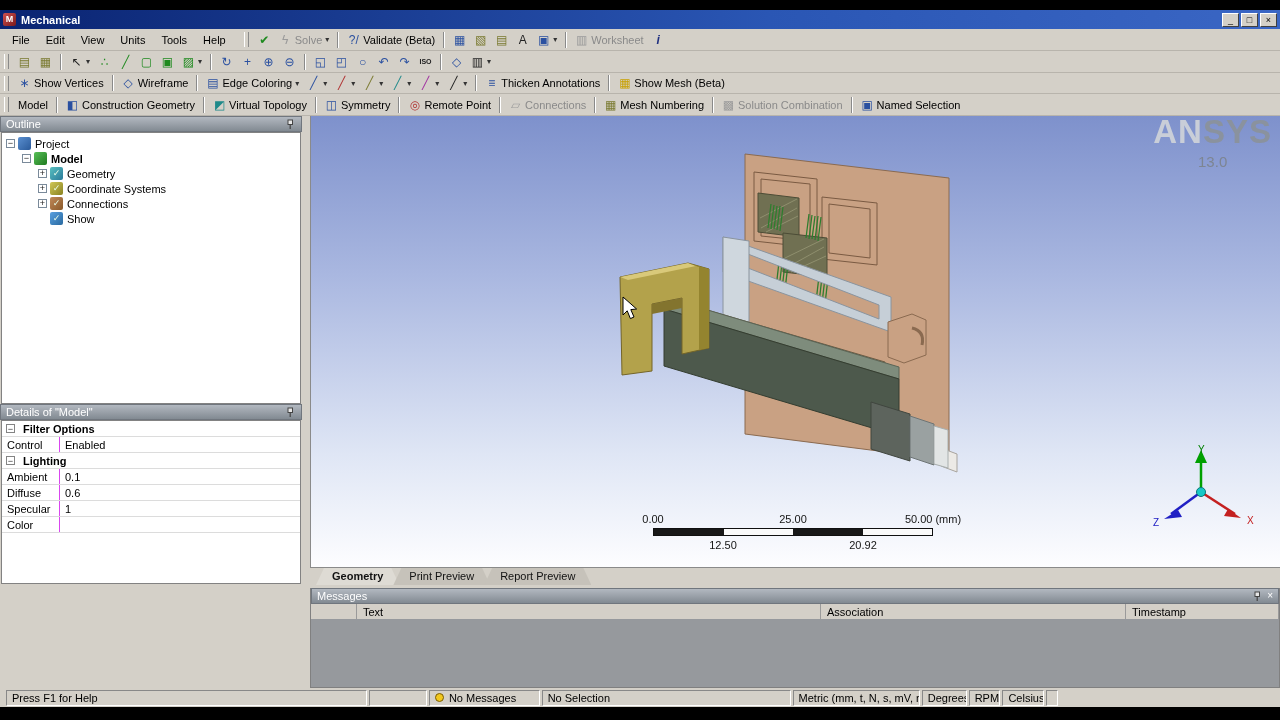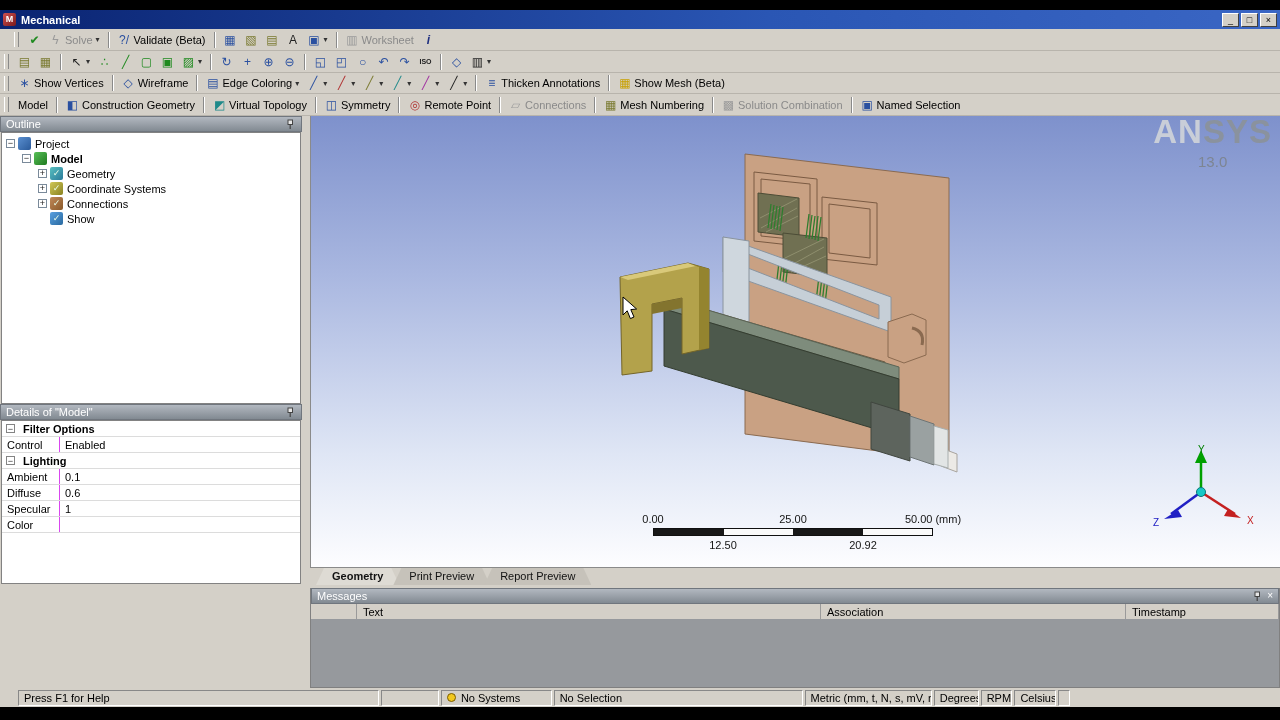--- a/index.html
+++ b/index.html
@@ -91,21 +91,21 @@
   .messages{flex:1;display:flex;flex-direction:column;border:1px solid #808080;border-top:none;margin-top:3px}
   .msg-cols{height:15px;display:flex;background:#d4d0c8}
   .msg-cols .cell{border-right:1px solid #9a9a9a;border-bottom:1px solid #9a9a9a;padding:8px 6px;display:flex;align-items:center;height:100%;overflow:hidden}
   .msg-cols .cell:nth-child(1){width:46px;min-width:46px}
   .msg-cols .cell:nth-child(2){width:464px;min-width:464px}
   .msg-cols .cell:nth-child(3){width:305px;min-width:305px}
   .msg-cols .cell:nth-child(4){flex:1}
   .msg-body{flex:1;background:#96999d}
 
   
-  .statusbar{position:absolute;left:16px;top:678px;width:1056px;height:19px;background:#d4d0c8;display:flex;align-items:center;padding:4px 1px}
+  .statusbar{position:absolute;left:4px;top:678px;width:1056px;height:19px;background:#d4d0c8;display:flex;align-items:center;padding:4px 1px}
   .sb{height:16px;border:1px solid;border-color:#888 #fff #fff #888;margin:0 1px;display:flex;align-items:center;padding:0 5px;white-space:nowrap;overflow:hidden}
   .sb-help{width:436px}.sb-gap{width:68px}.sb-msgs{width:132px}.sb-sel{width:300px}
   .sb-metric{width:152px}.sb-deg{width:52px}.sb-rpm{width:36px}.sb-cels{width:48px}.sb-end{flex:1}
   .msg-ico{width:9px;height:9px;min-width:9px;border-radius:50%;background:#f2c81e;border:1px solid #7a5c00;margin-right:5px}
 </style>
 </head>
 <body>
 
 <div class="screen">
   <div class="letterbox top"></div>
@@ -117,20 +117,29 @@
       <span class="app-icon">M</span>
       <span class="wtitle">Mechanical</span>
       <span class="winbtns">
         <span class="winbtn">_</span>
         <span class="winbtn">□</span>
         <span class="winbtn">×</span>
       </span>
     </div>
 
     <div class="menurow">
+      <div class="menus">
+
+      <span class="menu-item">File</span>
+          <span class="menu-item">Edit</span>
+          <span class="menu-item">View</span>
+          <span class="menu-item">Units</span>
+          <span class="menu-item">Tools</span>
+          <span class="menu-item">Help</span>
+        </div>
       <div class="tbar-inline">
 
       <span class="tb-item">
           <span class="tb-icon g-green">✔</span>
 
         </span>
           <span class="tb-item disabled">
           <span class="tb-icon g-yellow">ϟ</span>
           <span class="tb-label">Solve</span>
           <span class="tb-arrow">▾</span>
@@ -690,21 +699,21 @@
         </div>
 
       </div>
     </div>
 
     <div class="statusbar">
       <span class="sb sb-help">Press F1 for Help</span>
       <span class="sb sb-gap"></span>
       <span class="sb sb-msgs">
           <span class="msg-ico"></span>
-          <span>No Systems</span>
+          <span>No Messages</span>
         </span>
       <span class="sb sb-sel">No Selection</span>
       <span class="sb sb-metric">Metric (mm, t, N, s, mV, mA)</span>
       <span class="sb sb-deg">Degrees</span>
       <span class="sb sb-rpm">RPM</span>
       <span class="sb sb-cels">Celsius</span>
       <span class="sb sb-end"></span>
     </div>
 
   </div>

